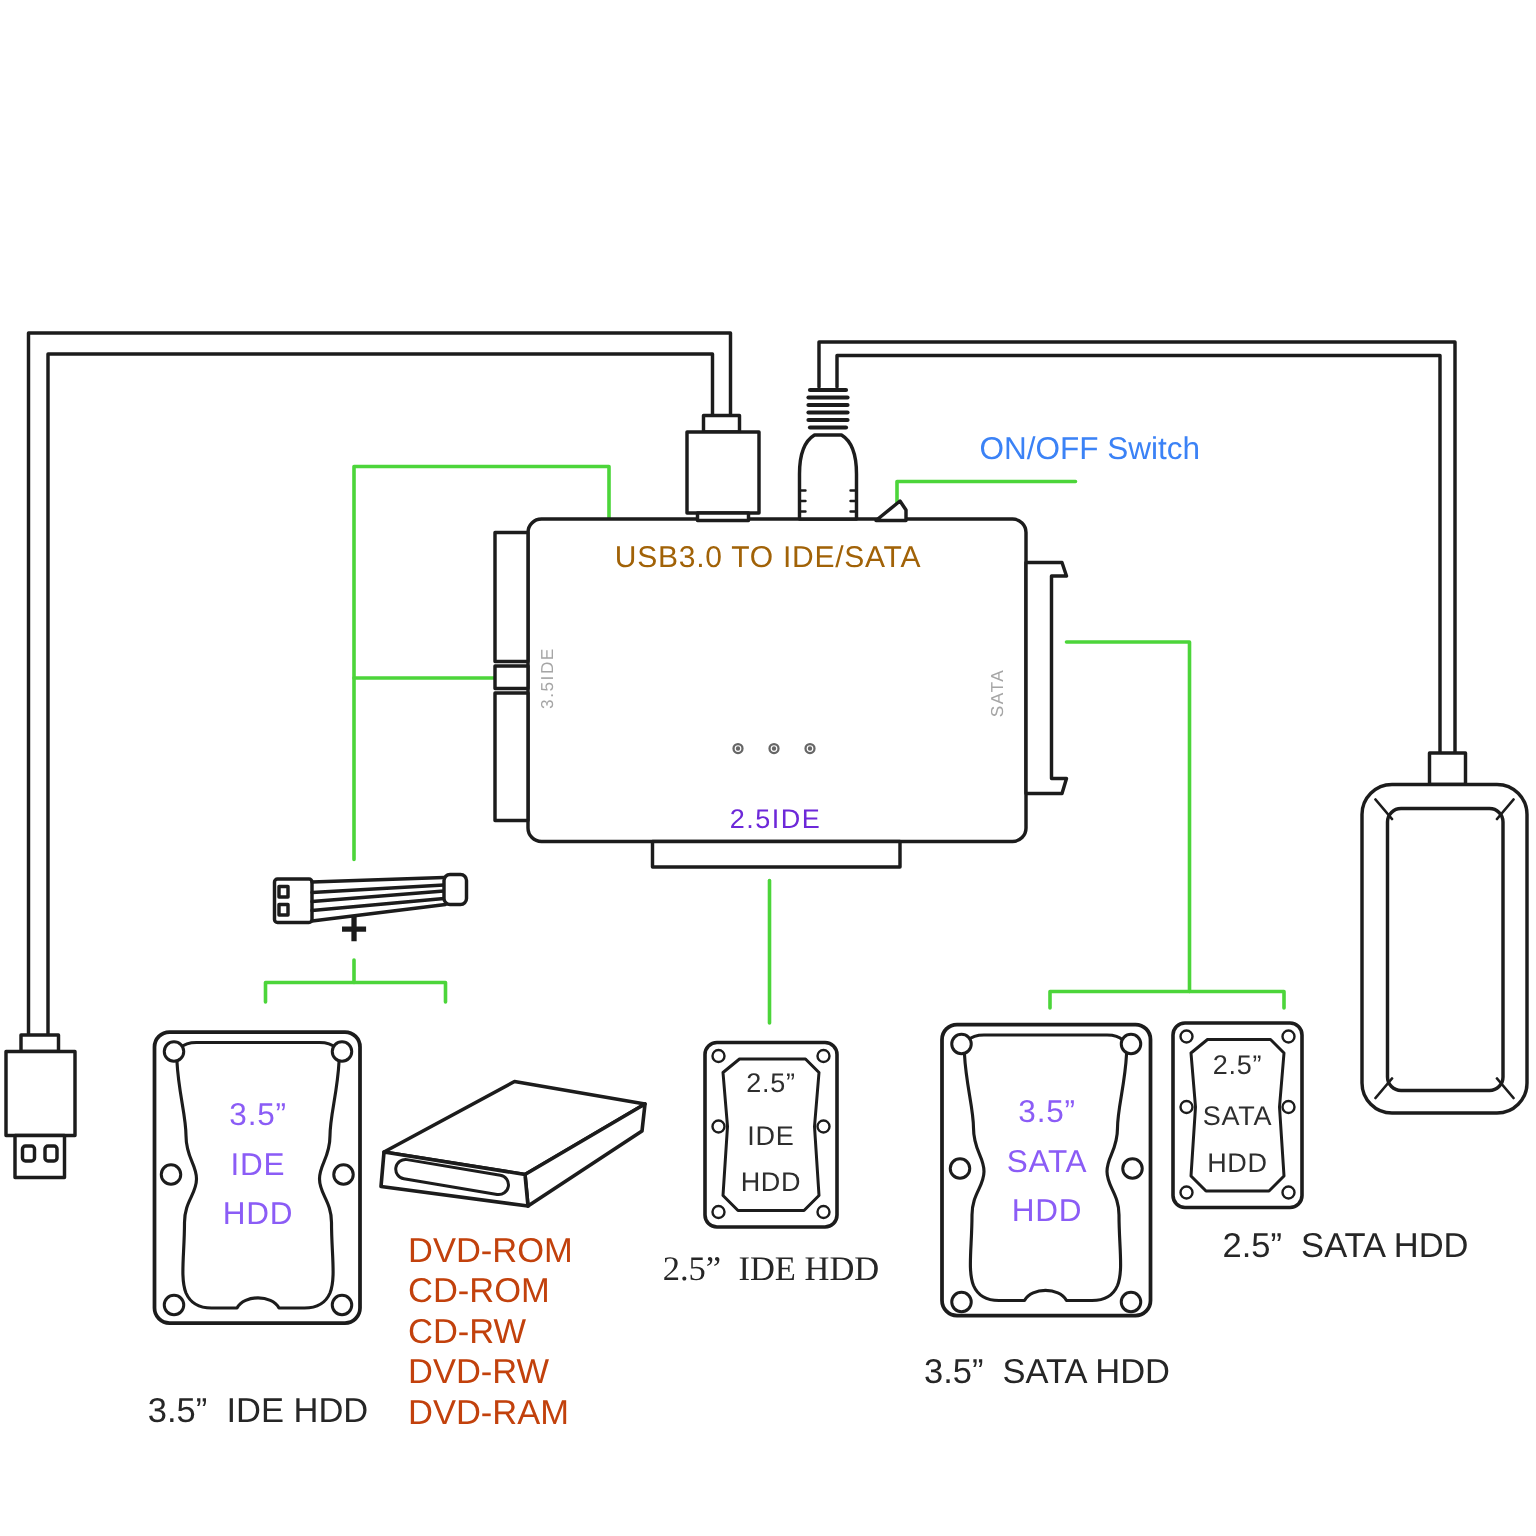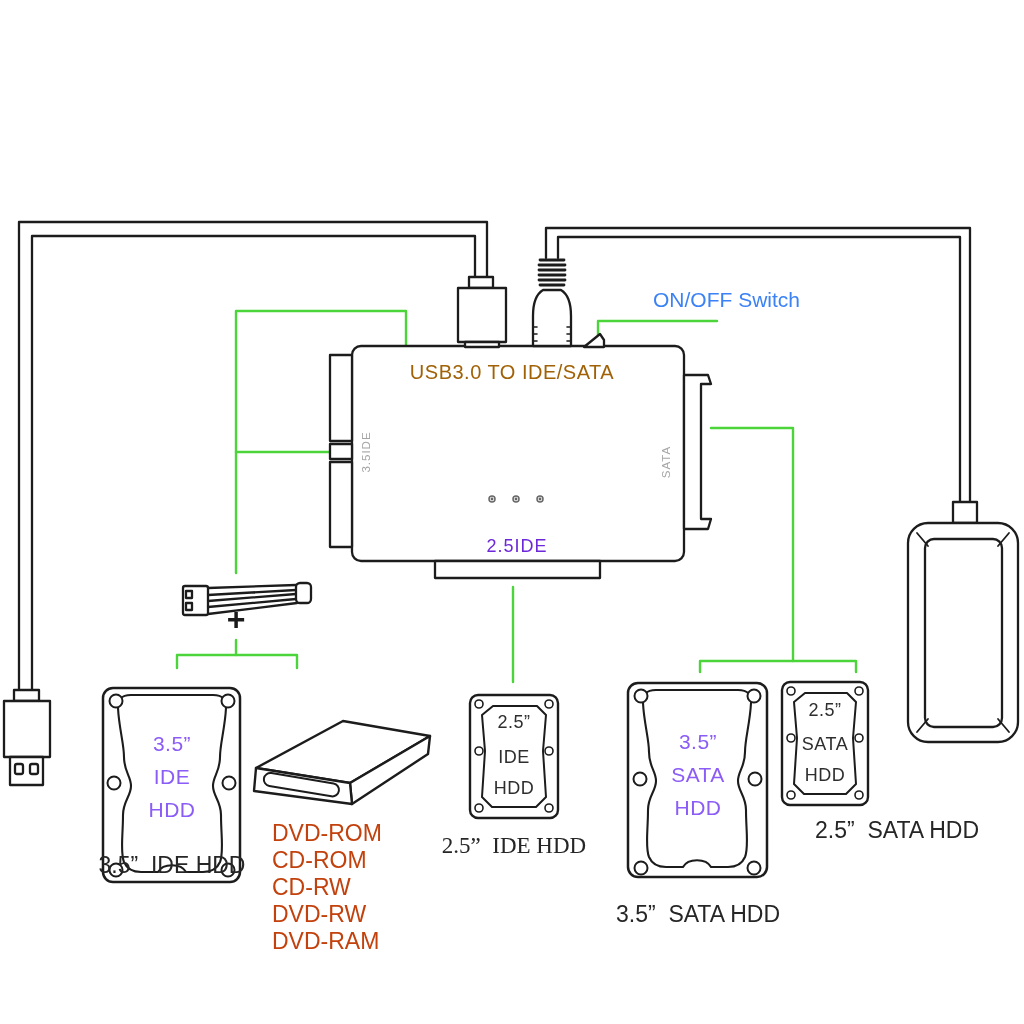--- a/index.html
+++ b/index.html
@@ -180,21 +180,21 @@
 
   <div class="lbl side-gray" style="left:666px;top:462px;">SATA</div>
 
   <div class="lbl port-gray ctr" style="left:517px;top:537px;">2.5IDE</div>
 
   <div class="lbl plus ctr" style="left:236px;top:603px;">+</div>
 
   <div class="lbl dev21 ctr" style="left:172px;top:733px;">3.5”</div>
   <div class="lbl dev21 ctr" style="left:172px;top:766px;">IDE</div>
   <div class="lbl dev21 ctr" style="left:172px;top:799px;">HDD</div>
-  <div class="lbl caption ctr" style="left:172px;top:853px;">3.5”&nbsp; IDE HDD</div>
+  <div class="lbl caption ctr" style="left:172px;top:928px;">3.5”&nbsp; IDE HDD</div>
 
   <div class="lbl dvdlist" style="left:272px;top:820px;">
     <div>DVD-ROM</div>
     <div>CD-ROM</div>
     <div>CD-RW</div>
     <div>DVD-RW</div>
     <div>DVD-RAM</div>
   </div>
 
   <div class="lbl dev18 ctr" style="left:514px;top:713px;">2.5”</div>

